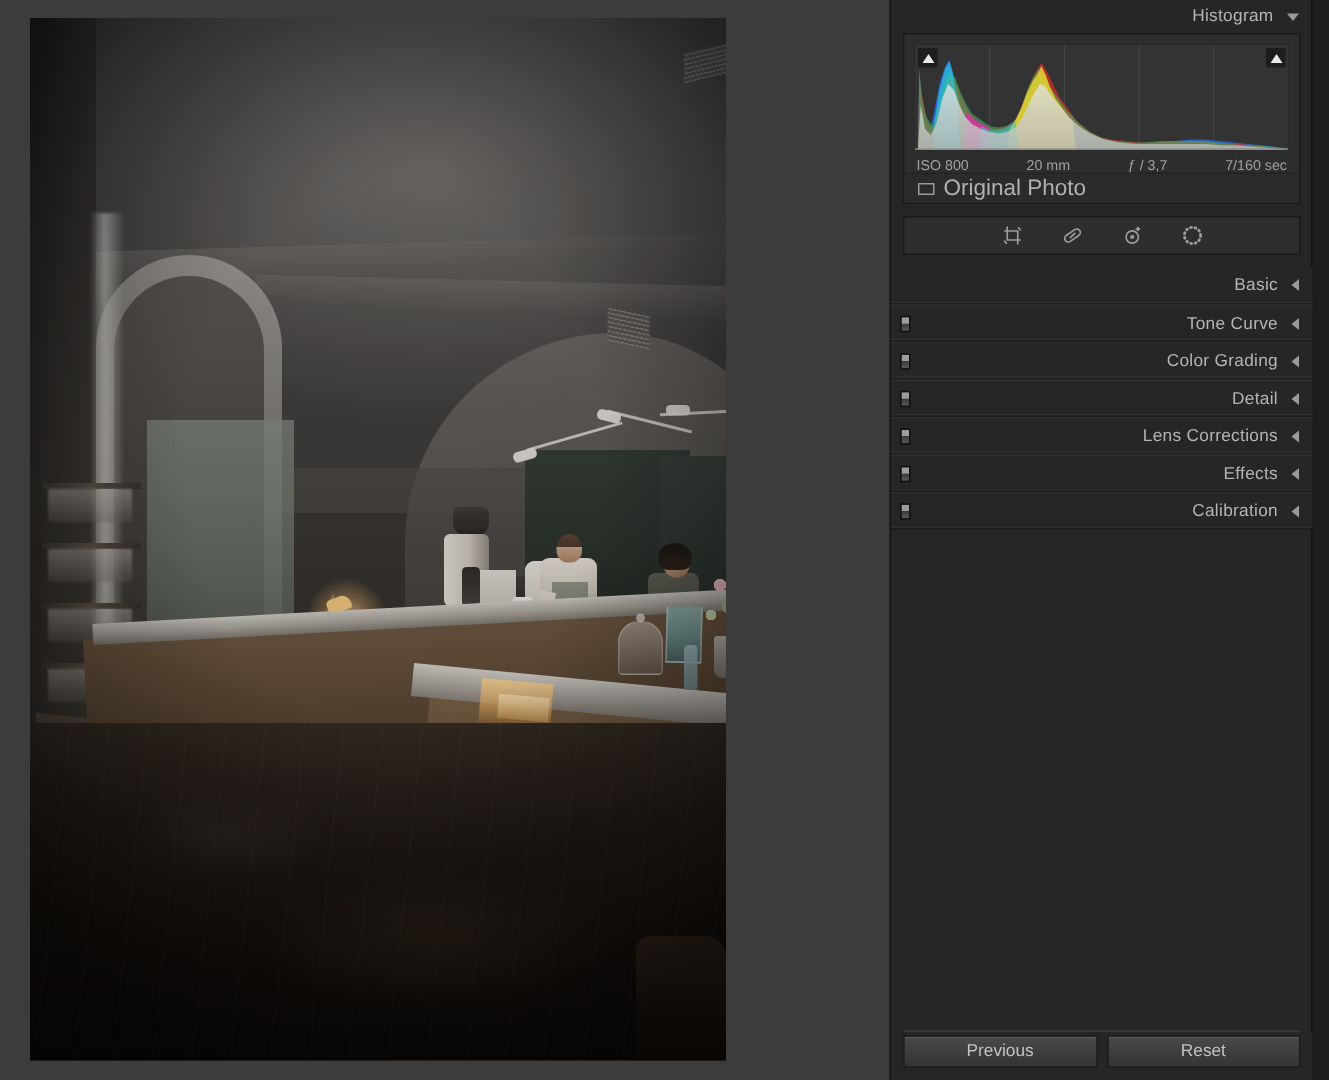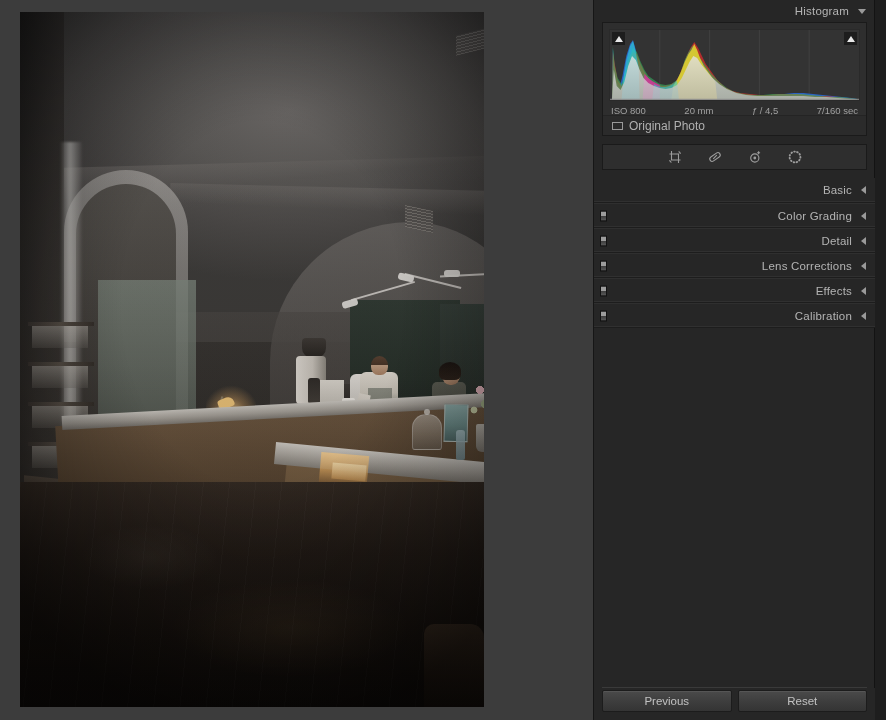--- a/index.html
+++ b/index.html
@@ -471,21 +471,21 @@
     gap: 6px;
     padding-left: 9px;
     border-top: 1px solid #242424;
     background: #2b2b2b;
   }
   #orig-photo-icon {
     width: 11px; height: 8px;
     border: 1px solid #9a9a9a;
   }
   #orig-photo-label {
-    font-size: 12px;
+    font-size: 15px;
     color: #b0b0b0;
   }
 
   
   #tool-strip {
     position: relative;
     margin: 8px 8px 0 8px;
     height: 26px;
     background: #2e2e2e;
     border: 1px solid #1a1a1a;
@@ -712,21 +712,21 @@
             <span class="clip-tri"></span>
           </div>
           <div class="clip-ind" id="clip-highlight">
             <span class="clip-tri"></span>
           </div>
         </div>
 
         <div id="hist-meta">
           <span>ISO 800</span>
           <span>20 mm</span>
-          <span>ƒ / 4,5</span>
+          <span>ƒ / 3,7</span>
           <span>7/160 sec</span>
         </div>
 
         <div id="orig-photo-row">
           <span id="orig-photo-icon"></span>
           <span id="orig-photo-label">Original Photo</span>
         </div>
       </div>
 
       <div id="tool-strip">
@@ -758,20 +758,25 @@
         </span>
       </div>
 
       <div id="panel-list">
 
         <div class="panel-row">
           <span class="panel-title">Basic</span>
           <span class="tri-left"></span>
         </div>
 
+        <div class="panel-row">
+          <span class="panel-toggle"></span>
+          <span class="panel-title">Tone Curve</span>
+          <span class="tri-left"></span>
+        </div>
 
 
         <div class="panel-row">
           <span class="panel-toggle"></span>
           <span class="panel-title">Color Grading</span>
           <span class="tri-left"></span>
         </div>
 
         <div class="panel-row">
           <span class="panel-toggle"></span>

